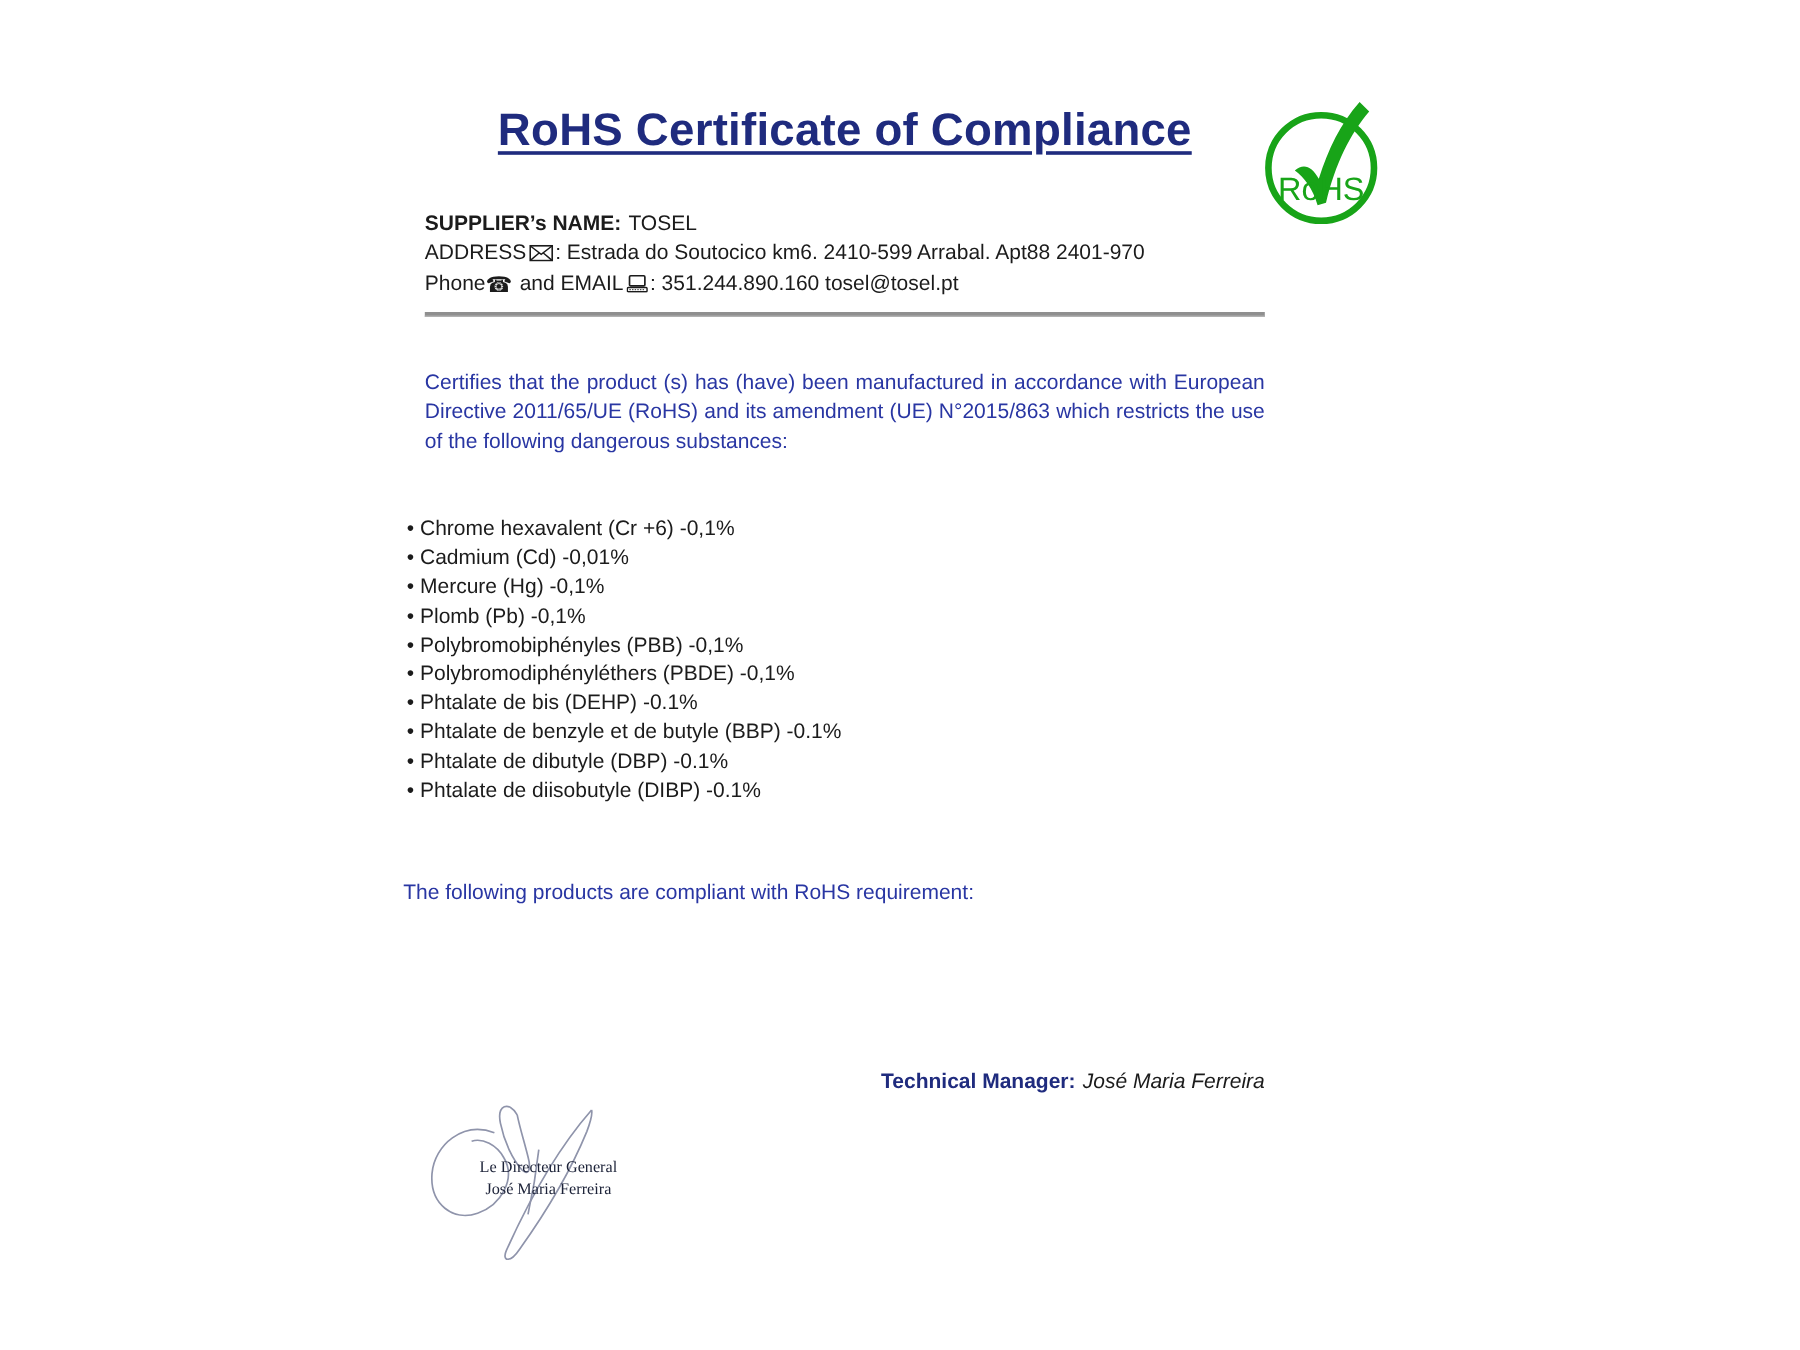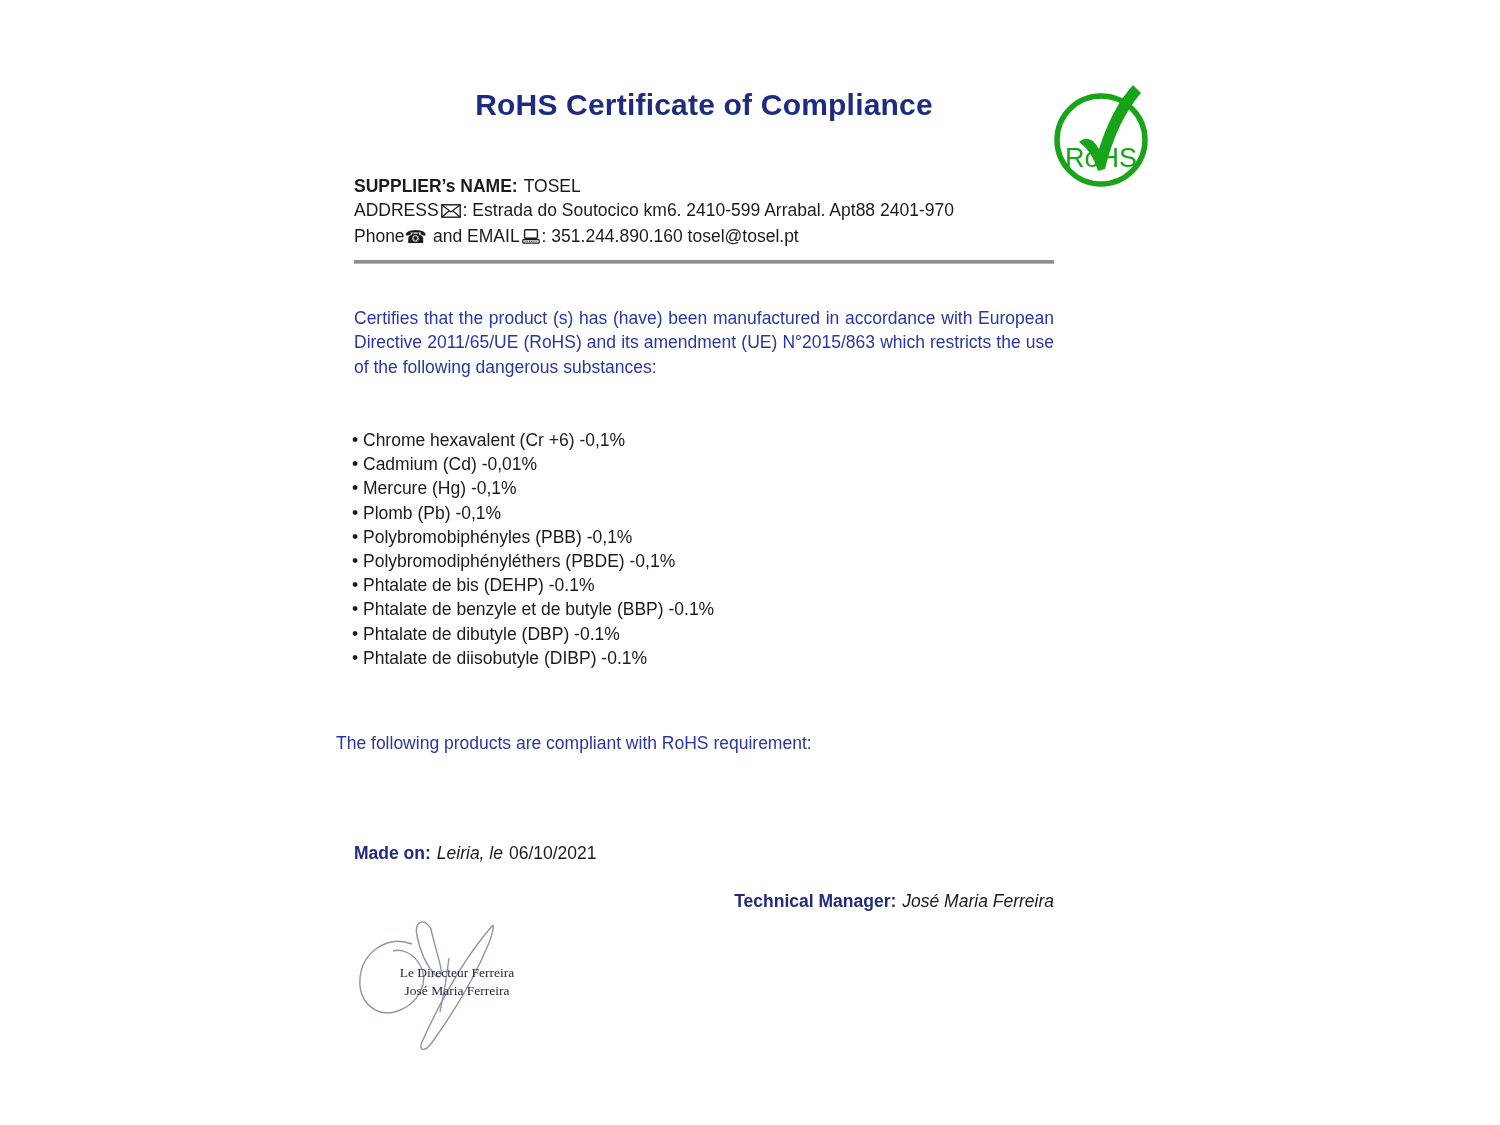--- a/index.html
+++ b/index.html
@@ -14,40 +14,40 @@
     font-family:"Liberation Sans",sans-serif;color:var(--ink);overflow:hidden;
   }
   .abs{position:absolute;}
   .b{font-weight:bold;}
   .i{font-style:italic;}
   .u{text-decoration-thickness:2px;text-align:right;}
   .navy{color:var(--navy);}
 
   .title-wrap{left:354px;top:88px;width:700px;text-align:center;}
   .title{
-    display:inline-block;font-size:30px;font-weight:bold;color:var(--navy);
-    text-decoration-thickness:2.5px;text-underline-offset:5px;
+    display:inline-block;font-size:38px;font-weight:bold;color:var(--navy);
+    text-decoration:underline;text-decoration-thickness:2.5px;text-underline-offset:5px;
     letter-spacing:0.2px;
   }
 
   .logo{left:1053px;top:80px;width:100px;height:108px;}
 
   .supplier{left:354px;top:174px;width:700px;font-size:17.5px;line-height:24px;}
   .supplier .line{white-space:nowrap;}
   .icon-inline{display:inline-block;vertical-align:-2px;margin:0 2px;}
   .glyph{font-family:"DejaVu Sans",sans-serif;font-size:18px;line-height:1;vertical-align:-1px;}
 
   .rule{left:354px;top:260px;width:700px;height:3px;background:#8f8f8f;border-bottom:1px solid #b5b5b5;}
 
   .cert{
     left:354px;top:306px;width:700px;font-size:17.5px;line-height:24.3px;
     text-align:justify;color:var(--blue);
   }
 
-  .bullets{left:352px;top:428px;width:700px;}
+  .bullets{left:339px;top:428px;width:700px;}
   .bullets ul{list-style:none;margin:0;padding:0;}
   .bullets li{font-size:17.5px;line-height:24.2px;color:var(--ink);}
   .bullets li::before{content:"\2022\00a0";}
 
   .compliance{left:336px;top:733px;width:700px;font-size:17.5px;color:var(--blue);}
   .articles{left:354px;top:775px;width:700px;font-size:17.5px;color:var(--ink);}
   .made{left:354px;top:843px;width:700px;font-size:17.5px;}
   .tech{left:354px;top:891px;width:700px;font-size:17.5px;text-align:right;}
   .sp{display:inline-block;width:6px;}
 
@@ -108,36 +108,33 @@
         <li>Phtalate de bis (DEHP) -0.1%</li>
         <li>Phtalate de benzyle et de butyle (BBP) -0.1%</li>
         <li>Phtalate de dibutyle (DBP) -0.1%</li>
         <li>Phtalate de diisobutyle (DIBP) -0.1%</li>
       </ul>
   </div>
 
   <div class="abs compliance">The following products are compliant with RoHS requirement:</div>
 
 
-  <div class="abs made">
-    <span class="b navy">Made on:</span><span class="sp"></span><span class="i">Leiria, le</span><span class="sp"></span><span>06/10/2021</span>
-  </div>
 
   <div class="abs tech">
     <span class="b navy">Technical Manager:</span><span class="sp"></span><span class="i">José Maria Ferreira</span>
   </div>
 
   <div class="abs signature">
     <svg width="190" height="140" viewBox="0 0 190 140">
       <g fill="none" stroke="#8f94ab" stroke-width="1.4">
         <path d="M60,28 C34,18 10,38 8,62 C6,88 26,102 46,95 C66,88 78,66 68,49 C62,38 50,32 41,35"></path>
         <path d="M79,13 C72,1 62,5 65,20 C68,35 75,50 83,59 C88,64 91,59 88,48 C85,36 81,23 79,13"></path>
         <path d="M141,9 C112,42 88,86 70,126 C66,135 73,137 81,125 C101,97 123,61 137,27 C140,19 142,13 141,9"></path>
         <path d="M97,42 C95,60 92,78 88,96"></path>
       </g>
     </svg>
     <div class="sig-text">
-      <div>Le Directeur Ferreira</div>
+      <div>Le Directeur General</div>
       <div>José Maria Ferreira</div>
     </div>
   </div>
 
 </div>
 
 </body></html>

